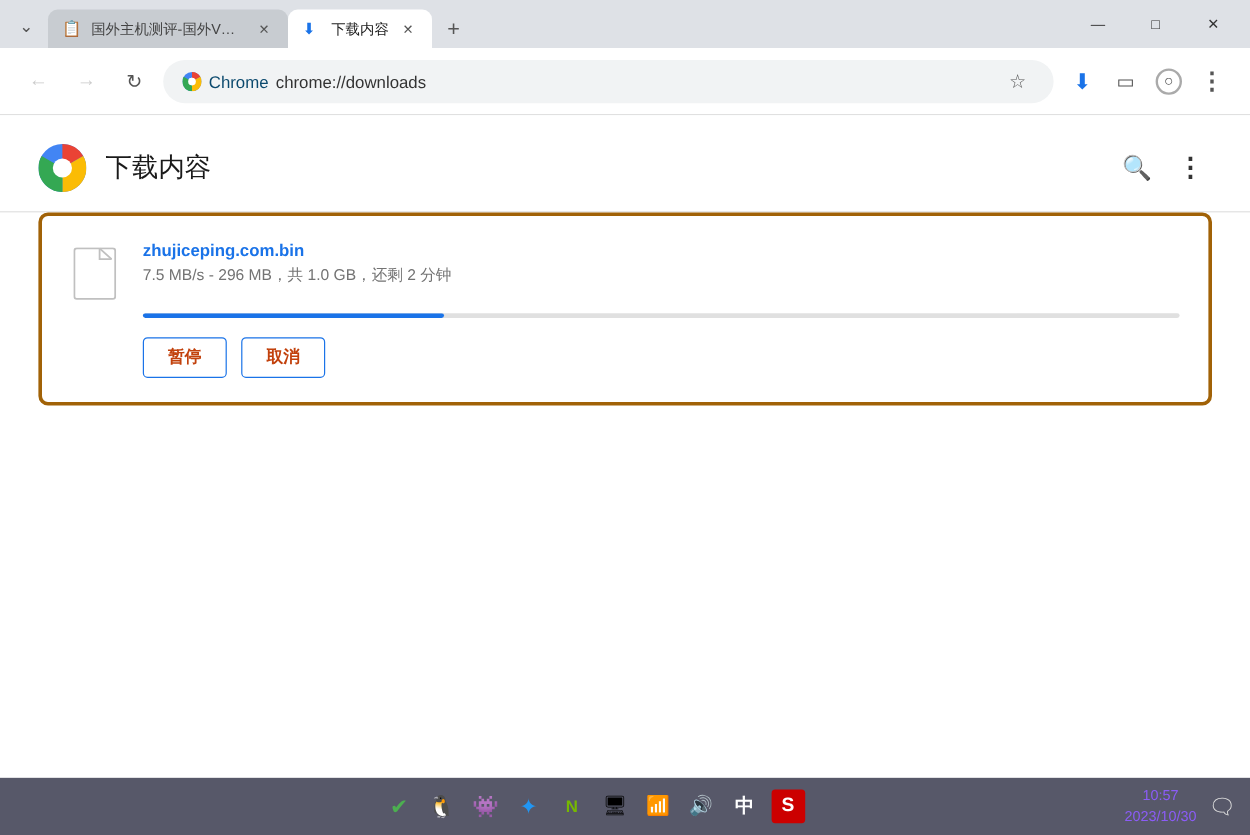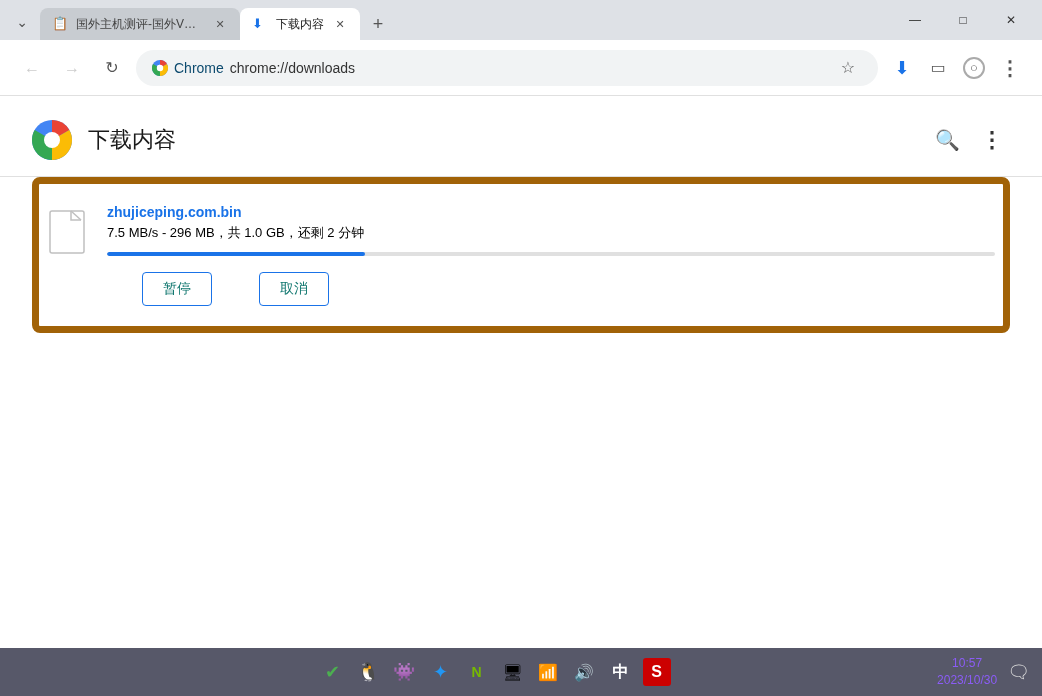--- a/index.html
+++ b/index.html
@@ -248,23 +248,23 @@
     .section-label {
       padding: 20px 32px 12px 32px;
       font-size: 13px;
       color: #555;
       font-weight: 500;
     }
 
     
     .download-card {
       margin: 0 32px 20px 32px;
-      border: 7px solid #a16207;
+      border: 3px solid #a16207;
       border-radius: 8px;
-      padding: 20px 8px;
+      padding: 20px 24px;
       background: #fff;
       position: relative;
       z-index: 1;
     }
     .download-card-inner {
       display: flex;
       align-items: flex-start;
       gap: 20px;
     }
     .file-icon {
@@ -289,22 +289,22 @@
       color: #1a73e8;
       margin-bottom: 4px;
     }
     .download-url {
       font-size: 13px;
       color: #666;
       margin-bottom: 8px;
     }
     .download-status {
       font-size: 13px;
-      color: #000000;
-      margin-bottom: 10px;
+      color: #737373;
+      margin-bottom: 23px;
     }
     .progress-bar-container {
       width: 100%;
       height: 4px;
       background: #e0e0e0;
       border-radius: 2px;
       margin-bottom: 16px;
       overflow: hidden;
     }
     .progress-bar-fill {
@@ -314,25 +314,24 @@
     }
     .download-actions {
       display: flex;
       gap: 12px;
     }
     .action-btn {
       padding: 7px 20px;
       border: 1px solid #1a73e8;
       border-radius: 4px;
       background: #fff;
-      color: #0f766e;
+      color: #c2410c;
       font-size: 14px;
       cursor: pointer;
-      font-weight: 400;
-      margin-left: 35px;
+      font-weight: 700;
     }
 
     
     .taskbar {
       background: rgba(60, 60, 80, 0.85);
       height: 48px;
       display: flex;
       align-items: center;
       justify-content: space-between;
       padding: 0 12px;

